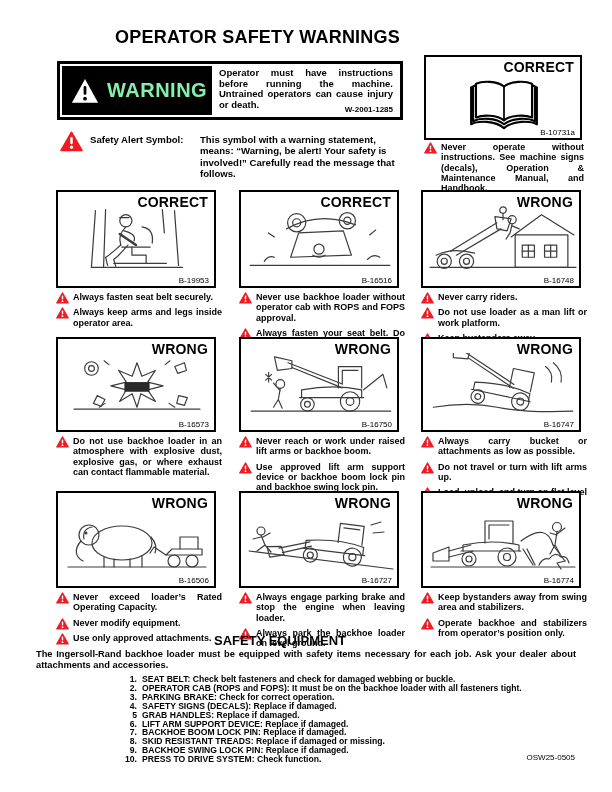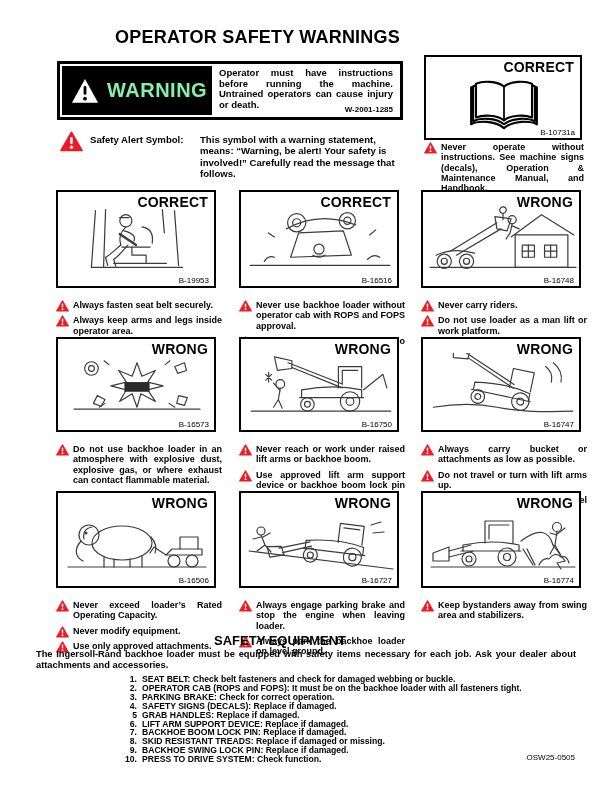--- a/index.html
+++ b/index.html
@@ -26,21 +26,21 @@
   .sa-desc{position:absolute;left:200px;top:134px;width:208px;font-size:9.6px;
            font-weight:bold;line-height:11.3px;}
 
   
   .panel{position:absolute;width:166px;}
   .pbox{position:relative;border:2px solid #000;width:160px;box-sizing:border-box;background:#fff;}
   .plabel{position:absolute;top:2px;right:6px;font-size:14px;font-weight:bold;letter-spacing:0.2px;}
   .pcode{position:absolute;bottom:1px;right:5px;font-size:8px;}
   .art{position:absolute;left:3px;top:14px;}
   .sketch{stroke:#3c3c3c;fill:none;stroke-width:1.2;stroke-linecap:round;stroke-linejoin:round;}
-  .caps{margin-top:12px;}
+  .caps{margin-top:4px;}
   .cap{position:relative;padding-left:17px;margin-bottom:5px;font-size:9px;font-weight:bold;
        line-height:10.3px;text-align:justify;}
   .cap .tb{position:absolute;left:0;top:0;}
 
   
   .bookpanel{position:absolute;left:424px;top:55px;width:158px;height:85px;border:2px solid #000;
              box-sizing:border-box;background:#fff;}
   .bookcap{position:absolute;left:424px;top:142px;width:160px;}
 
   
@@ -472,20 +472,26 @@
       </svg>
       <span class="pcode">B-16774</span>
     </div>
     <div class="caps">
       <div class="cap">
         <svg class="tb" width="13" height="12" viewBox="0 0 24 22">
             <use href="#tri-red"></use>
           </svg>
         <span>Keep bystanders away from swing area and stabilizers.</span>
       </div>
+      <div class="cap">
+        <svg class="tb" width="13" height="12" viewBox="0 0 24 22">
+            <use href="#tri-red"></use>
+          </svg>
+        <span>Operate backhoe and stabilizers from operator’s position only.</span>
+      </div>
     </div>
   </section>
 
   <div class="se-head">SAFETY EQUIPMENT</div>
   <div class="se-intro">The Ingersoll-Rand backhoe loader must be equipped with safety items necessary for each job. Ask your dealer about attachments and accessories.</div>
   <div class="se-list">
     <div class="se-row">
         <span class="se-num">1.</span>
         <span class="se-txt">SEAT BELT: Check belt fasteners and check for damaged webbing or buckle.</span>
       </div>

